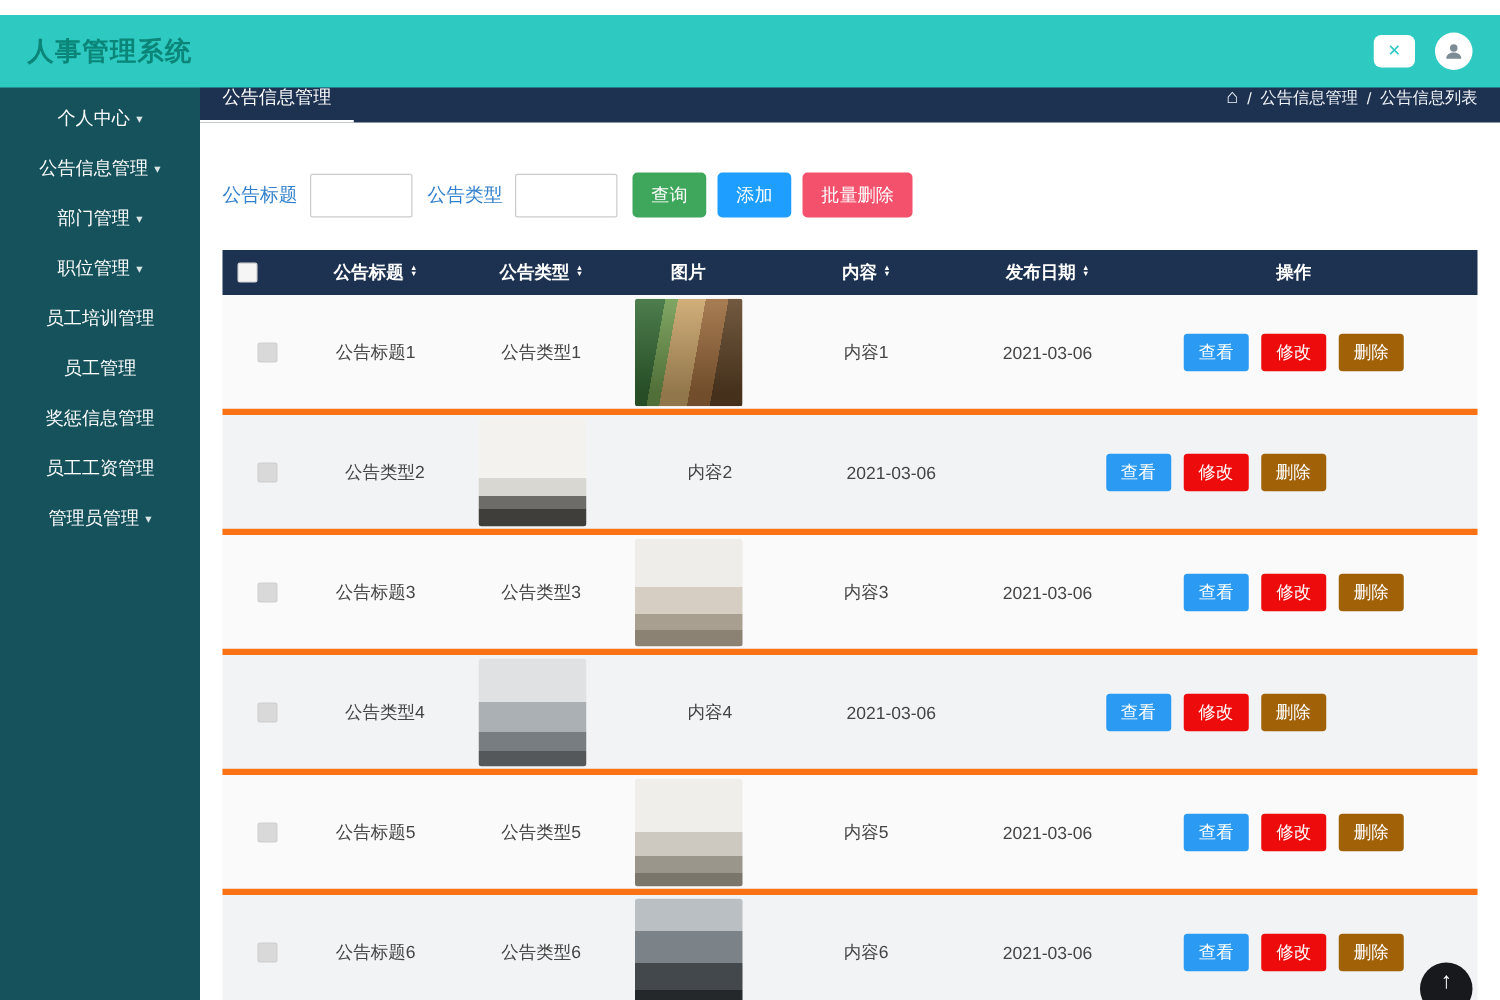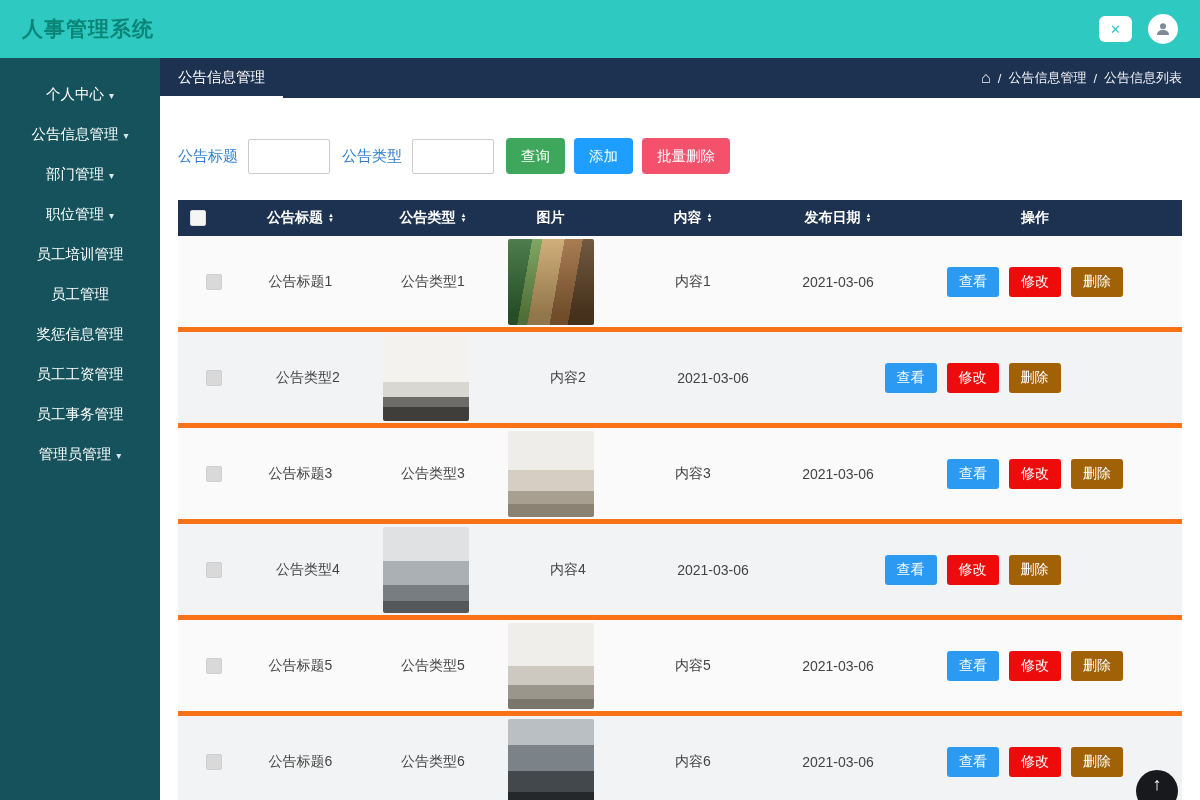--- a/index.html
+++ b/index.html
@@ -6,21 +6,21 @@
   html,body { width:1200px; height:800px; overflow:hidden; }
   body {
     position:relative;
     font-family:"Liberation Sans","DejaVu Sans",sans-serif;
     background:#fff;
     color:#333;
   }
 
   
   .header {
-    position:absolute; top:0; left:0; right:0; height:58px;
+    position:absolute; top:12px; left:0; right:0; height:58px;
     background:#2ecac2;
     display:flex; align-items:center; justify-content:space-between;
     padding:0 22px; z-index:5;
   }
   .app-title { font-size:21px; font-weight:700; color:#0b8578; letter-spacing:1px; }
   .header-right { display:flex; align-items:center; gap:16px; }
   .chip {
     width:33px; height:26px; background:#fff; border-radius:6px;
     display:flex; align-items:center; justify-content:center; cursor:pointer;
   }
@@ -162,23 +162,20 @@
       <div class="side-item">
         <span>员工管理</span>
       </div>
       <div class="side-item">
         <span>奖惩信息管理</span>
       </div>
       <div class="side-item">
         <span>员工工资管理</span>
       </div>
       <div class="side-item">
-        <span>员工事务管理</span>
-      </div>
-      <div class="side-item">
         <span>管理员管理</span>
         <span class="caret">▾</span>
       </div>
     </nav>
 </div>
 
 <div class="main">
 
   <div class="topbar">
     <div class="tab">

